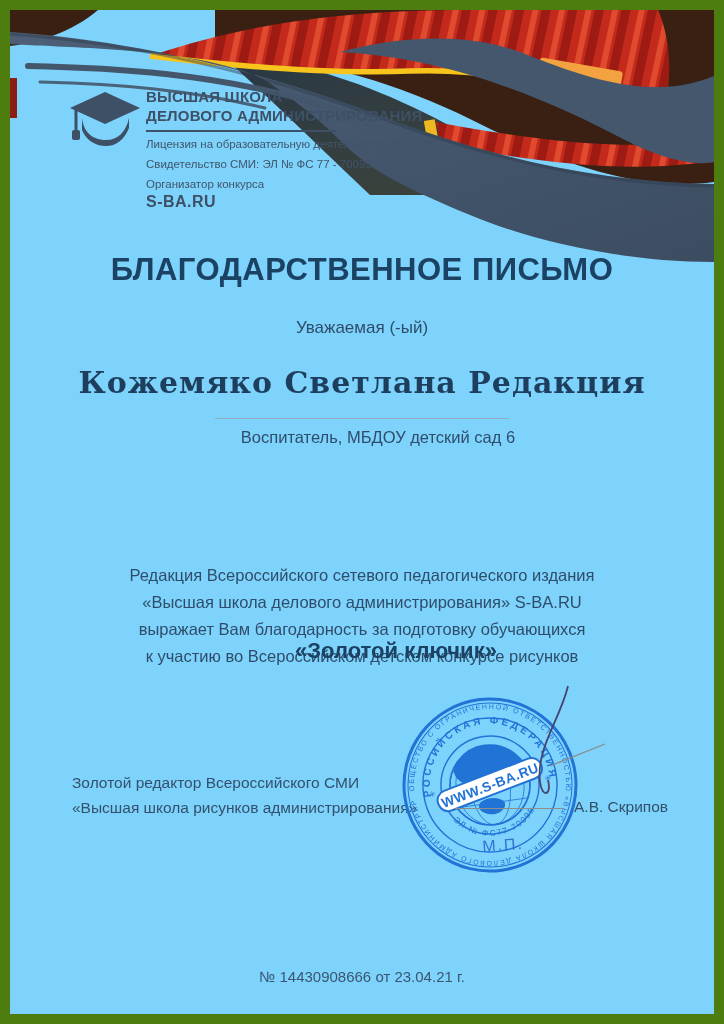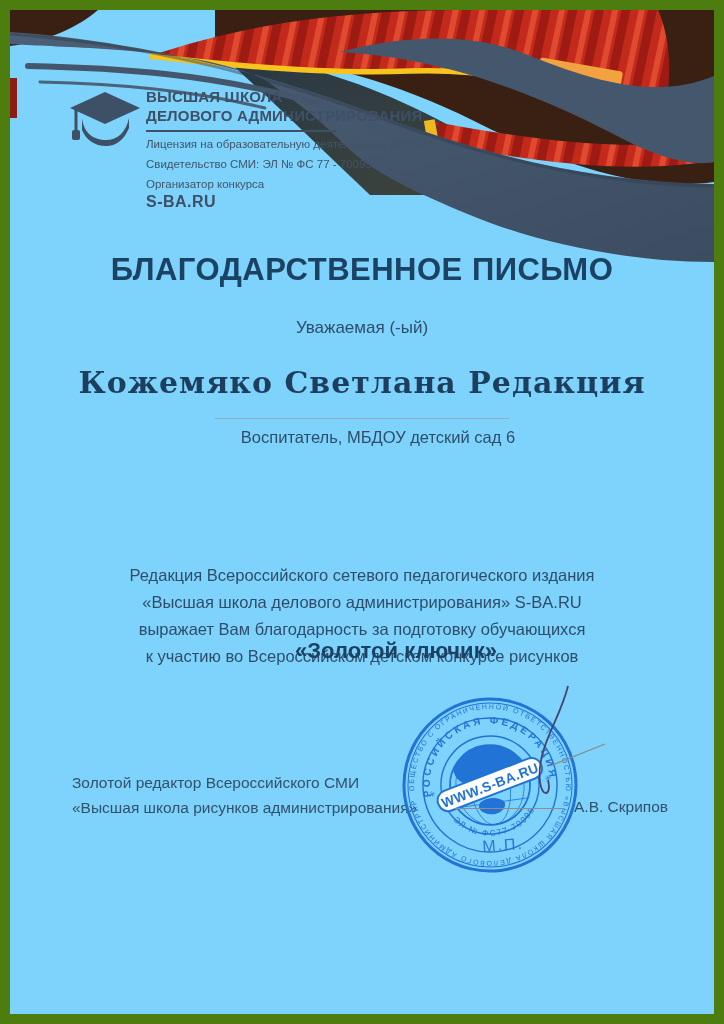--- a/index.html
+++ b/index.html
@@ -163,14 +163,15 @@
     <text x="-12" y="66" font-size="16" fill="#2b6ace" opacity="0.9" letter-spacing="2" font-family="Liberation Sans, sans-serif" transform="rotate(4)">М.П.</text>
   </svg>
 
   <svg class="abs signature-art" viewBox="0 0 230 150" aria-hidden="true">
     <path d="M168,4 C160,38 136,66 140,100 C142,116 152,114 148,98" fill="none" stroke="#45456e" stroke-width="1.8"></path>
     <path d="M150,84 L205,62" fill="none" stroke="#8a8a8a" stroke-width="1.3"></path>
   </svg>
   <div class="abs sig-line"></div>
   <div class="abs signer-name">А.В. Скрипов</div>
 
+  <div class="abs doc-number">№ 14430908666 от 23.04.21 г.</div>
 
 </div>
 
 </body></html>

